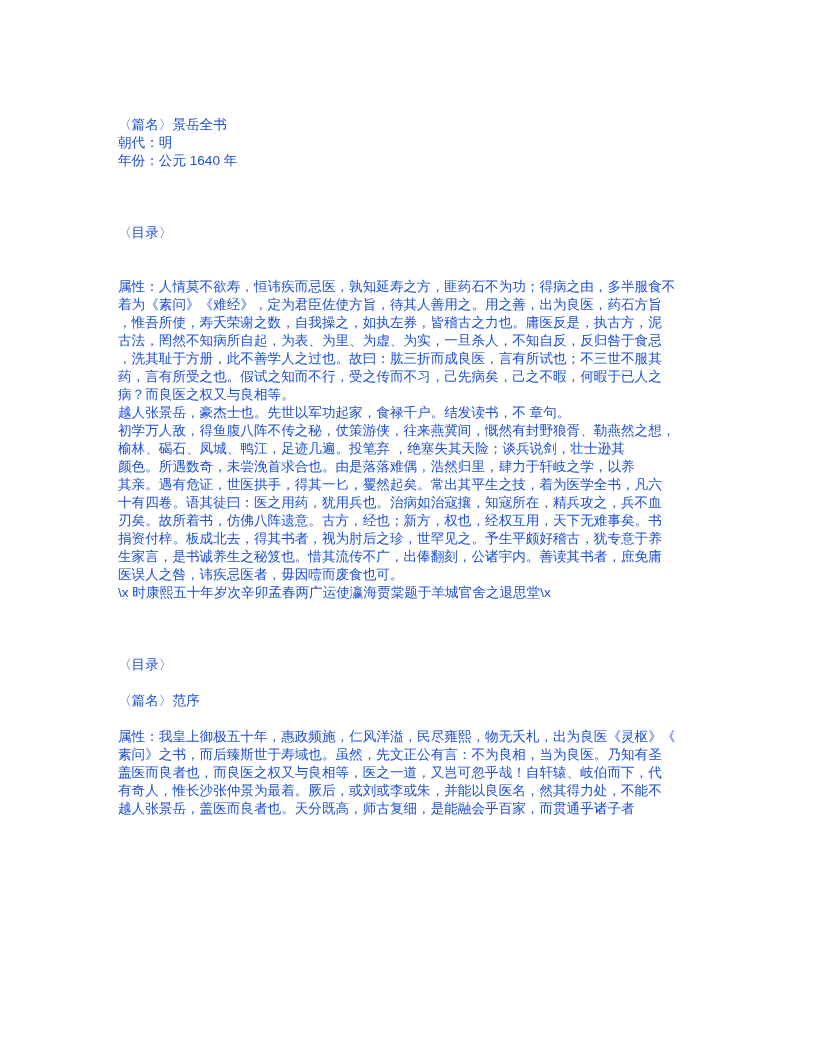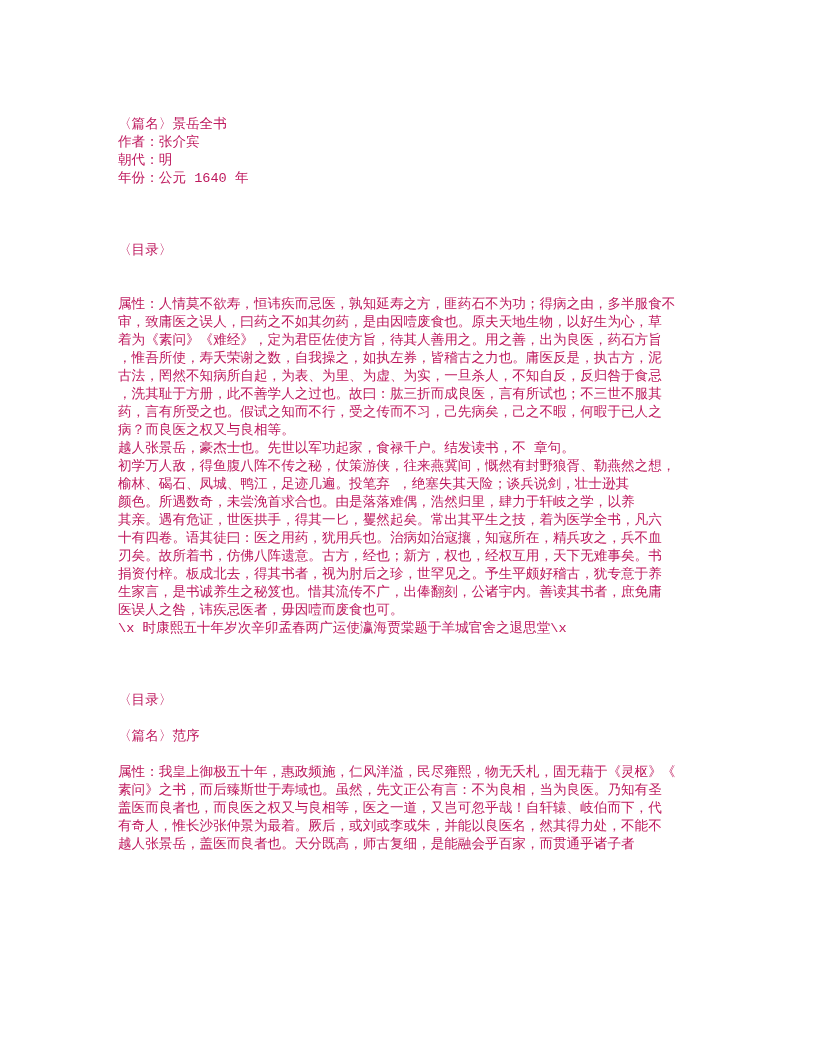--- a/index.html
+++ b/index.html
@@ -1,41 +1,39 @@
 <!DOCTYPE html>
 <html><head>
 <meta charset="utf-8">
 <style>
   html, body { margin: 0; padding: 0; background: #ffffff; }
   body { width: 816px; height: 1056px; position: relative; overflow: hidden; }
   .page {
     position: absolute; left: 118px; top: 116px; width: 600px;
-    font-family: Liberation Mono, monospace;
-    font-size: 13.6px; line-height: 18px; color: #be185d;
+    font-family: Liberation Sans, sans-serif;
+    font-size: 13.6px; line-height: 18px; color: #1d4ed8;
   }
   .line { white-space: nowrap; height: 18px; }
   .gap-lg { height: 54px; }
   .gap-sm { height: 18px; }
 </style>
 </head>
 <body>
 
 <div class="page">
   <div class="line">〈篇名〉景岳全书</div>
-  <div class="line">作者：张介宾</div>
   <div class="line">朝代：明</div>
   <div class="line">年份：公元 1640 年</div>
 
   <div class="gap-lg"></div>
   <div class="line">〈目录〉</div>
   <div class="gap-sm"></div>
   <div class="gap-sm"></div>
   <div>
     <div class="line">属性：人情莫不欲寿，恒讳疾而忌医，孰知延寿之方，匪药石不为功；得病之由，多半服食不</div>
-    <div class="line">审，致庸医之误人，曰药之不如其勿药，是由因噎废食也。原夫天地生物，以好生为心，草</div>
     <div class="line">着为《素问》《难经》，定为君臣佐使方旨，待其人善用之。用之善，出为良医，药石方旨</div>
     <div class="line">，惟吾所使，寿夭荣谢之数，自我操之，如执左券，皆稽古之力也。庸医反是，执古方，泥</div>
     <div class="line">古法，罔然不知病所自起，为表、为里、为虚、为实，一旦杀人，不知自反，反归咎于食忌</div>
     <div class="line">，洗其耻于方册，此不善学人之过也。故曰：肱三折而成良医，言有所试也；不三世不服其</div>
     <div class="line">药，言有所受之也。假试之知而不行，受之传而不习，己先病矣，己之不暇，何暇于已人之</div>
     <div class="line">病？而良医之权又与良相等。</div>
     <div class="line">越人张景岳，豪杰士也。先世以军功起家，食禄千户。结发读书，不 章句。</div>
     <div class="line">初学万人敌，得鱼腹八阵不传之秘，仗策游侠，往来燕冀间，慨然有封野狼胥、勒燕然之想，</div>
     <div class="line">榆林、碣石、凤城、鸭江，足迹几遍。投笔弃 ，绝塞失其天险；谈兵说剑，壮士逊其</div>
     <div class="line">颜色。所遇数奇，未尝浼首求合也。由是落落难偶，浩然归里，肆力于轩岐之学，以养</div>
@@ -47,19 +45,19 @@
     <div class="line">医误人之咎，讳疾忌医者，毋因噎而废食也可。</div>
     <div class="line">\x 时康熙五十年岁次辛卯孟春两广运使瀛海贾棠题于羊城官舍之退思堂\x</div>
   </div>
 
   <div class="gap-lg"></div>
   <div class="line">〈目录〉</div>
   <div class="gap-sm"></div>
   <div class="line">〈篇名〉范序</div>
   <div class="gap-sm"></div>
   <div>
-    <div class="line">属性：我皇上御极五十年，惠政频施，仁风洋溢，民尽雍熙，物无夭札，固无藉于《灵枢》《</div>
+    <div class="line">属性：我皇上御极五十年，惠政频施，仁风洋溢，民尽雍熙，物无夭札，出为良医《灵枢》《</div>
     <div class="line">素问》之书，而后臻斯世于寿域也。虽然，先文正公有言：不为良相，当为良医。乃知有圣</div>
     <div class="line">盖医而良者也，而良医之权又与良相等，医之一道，又岂可忽乎哉！自轩辕、岐伯而下，代</div>
     <div class="line">有奇人，惟长沙张仲景为最着。厥后，或刘或李或朱，并能以良医名，然其得力处，不能不</div>
     <div class="line">越人张景岳，盖医而良者也。天分既高，师古复细，是能融会乎百家，而贯通乎诸子者</div>
   </div>
 </div>
 
 </body></html>

